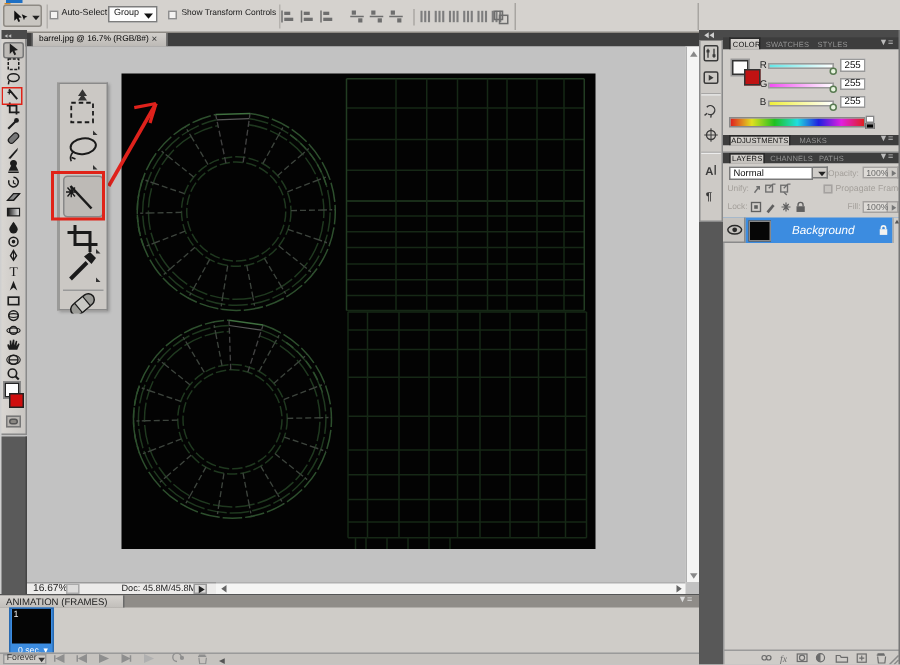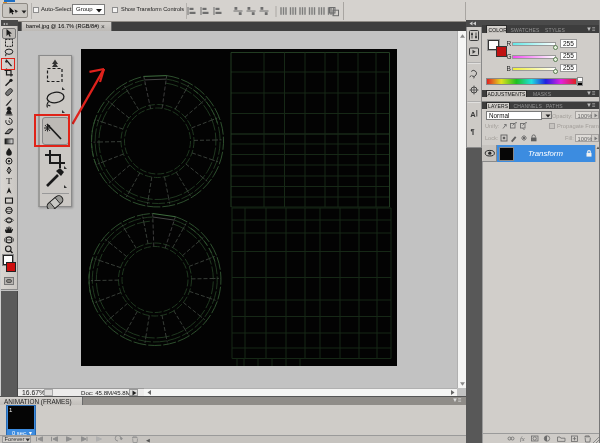--- a/index.html
+++ b/index.html
@@ -460,21 +460,21 @@
     <path d="M0.5 0.5 l3 2 l-3 2 Z" fill="#777"></path>
   </svg>
 
 <div class="abs" style="left:482px;top:145px;width:118px;height:17px;background:#3c8ce0;"></div>
 <div class="abs" style="left:482px;top:145px;width:15px;height:17px;background:#c6c3bf;border-right:1px solid #8a8a8a;border-bottom:1px solid #8a8a8a;"></div>
 <svg class="abs" style="left:484px;top:149px" width="12" height="9">
     <ellipse cx="5.8" cy="4.2" rx="4.6" ry="2.8" fill="none" stroke="#2a2a2a" stroke-width="1"></ellipse>
     <circle cx="5.8" cy="4.2" r="1.6" fill="#2a2a2a"></circle>
   </svg>
 <div class="abs" style="left:499px;top:146.5px;width:15px;height:14px;background:#060606;border:1px solid #888;"></div>
-<div class="txt" style="left:528px;top:148.5px;font-size:7.8px;font-style:italic;color:#fff;">Transform</div>
+<div class="txt" style="left:528px;top:148.5px;font-size:7.8px;font-style:italic;color:#fff;">Background</div>
 <svg class="abs" style="left:585px;top:149px" width="8" height="9">
     <rect x="1.5" y="3.8" width="5" height="3.8" fill="#f2f2f0"></rect>
     <path d="M2.6 3.8 v-0.8 a1.4 1.4 0 0 1 2.8 0 v0.8" stroke="#f2f2f0" fill="none" stroke-width="1.1"></path>
   </svg>
 <div class="abs" style="left:595px;top:145px;width:5px;height:17px;background:#d1ceca;border-left:1px solid #b0ada9;"></div>
 <svg class="abs" style="left:595.5px;top:146px" width="4" height="4">
     <path d="M2 0.5 L3.5 3 L0.5 3 Z" fill="#555"></path>
   </svg>
 
 <div class="abs" style="left:482px;top:433px;width:118px;height:10px;background:#cfccc8;border-top:1px solid #9a9a9a;"></div>

